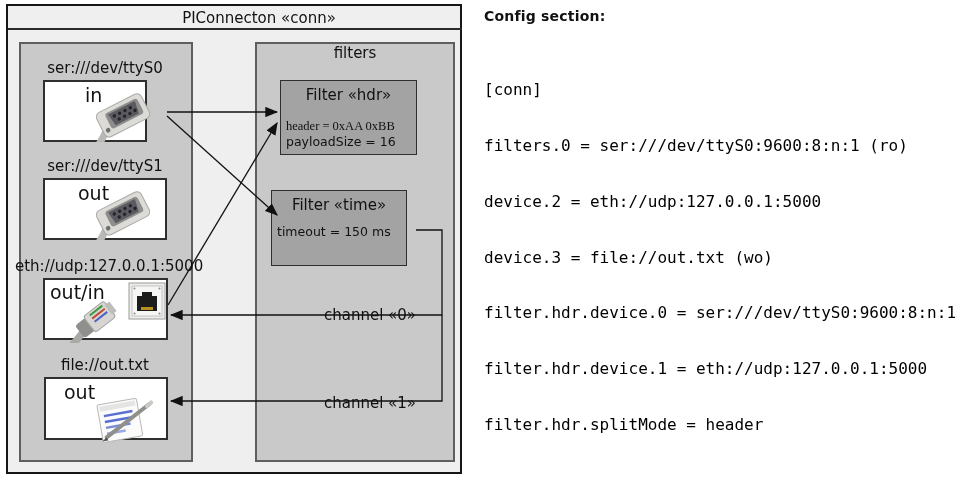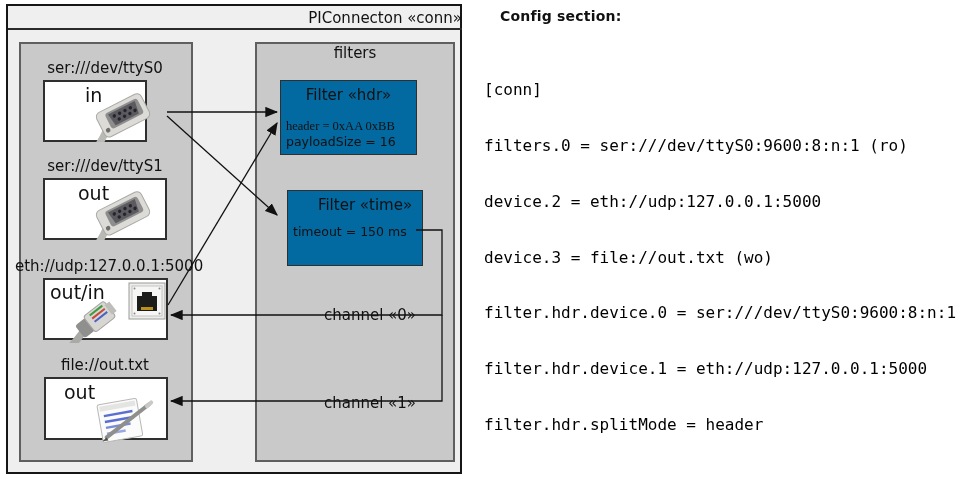--- a/index.html
+++ b/index.html
@@ -8,42 +8,42 @@
     font-family:"DejaVu Sans","Liberation Sans",sans-serif;color:#111;overflow:hidden;
   }
   .abs{position:absolute;}
   
   .outer-box{
     left:6px;top:4px;width:456px;height:470px;
     background:#efefef;border:2px solid #161616;box-sizing:border-box;
   }
   .outer-title{
     left:8px;top:7px;width:454px;height:23px;line-height:23px;
-    text-align:right;font-size:15px;border-bottom:2px solid #2a2a2a;box-sizing:border-box;padding-left:48px;
+    text-align:center;font-size:15px;border-bottom:2px solid #2a2a2a;box-sizing:border-box;padding-left:48px;
   }
   .container{
     background:#c9c9c9;border:2px solid #5f5f5f;box-sizing:border-box;
   }
   .devices-container{left:19px;top:42px;width:174px;height:420px;}
   .filters-container{left:255px;top:42px;width:200px;height:420px;}
   .filters-title{left:255px;top:44px;width:200px;text-align:center;font-size:15px;}
   .dev-label{font-size:15px;white-space:nowrap;text-align:center;width:180px;}
   .dev-box{
     background:#ffffff;border:2px solid #2f2f2f;box-sizing:border-box;
   }
   .mode-label{font-size:19px;line-height:20px;}
   .filter-box{
-    background:#0369a1;border:1.5px solid #2f2f2f;box-sizing:border-box;
+    background:#a3a3a3;border:1.5px solid #2f2f2f;box-sizing:border-box;
   }
   .filter-title{width:100%;text-align:center;font-size:15px;top:5px;position:absolute;}
   .filter-props{position:absolute;left:5px;font-size:12.5px;line-height:15.5px;white-space:nowrap;}
   .channel-label{font-size:15px;width:116px;text-align:right;white-space:nowrap;margin-top:12px;}
   .wires{left:0;top:0;width:964px;height:484px;pointer-events:none;}
   
-  .config-heading{left:500px;top:8px;font-size:14px;font-weight:bold;letter-spacing:0.2px;}
+  .config-heading{left:484px;top:8px;font-size:14px;font-weight:bold;letter-spacing:0.2px;}
   .config-lines{
     left:484px;top:44px;width:478px;
     font-family:"DejaVu Sans Mono","Liberation Mono",monospace;
     font-size:16px;line-height:18.6px;white-space:pre;color:#000;
   }
 </style>
 </head>
 <body>
 
 <div class="stage">
@@ -144,21 +144,21 @@
       </g>
     </svg>
   </div>
 
   <div class="abs filter-box" style="left:280px;top:80px;width:137px;height:75px;">
     <div class="filter-title">Filter «hdr»</div>
     <div class="filter-props" style="top:38px;font-family:Liberation Serif, serif;">header = 0xAA 0xBB</div>
     <div class="filter-props" style="top:53px;">payloadSize = 16</div>
   </div>
 
-  <div class="abs filter-box" style="left:287px;top:190px;width:136px;height:76px;padding-left:10px;">
+  <div class="abs filter-box" style="left:271px;top:190px;width:136px;height:76px;">
     <div class="filter-title">Filter «time»</div>
     <div class="filter-props" style="top:33px;">timeout = 150 ms</div>
   </div>
 
   <div class="abs channel-label" style="left:300px;top:294px;">channel «0»</div>
   <div class="abs channel-label" style="left:300px;top:382px;">channel «1»</div>
 
   <svg class="abs wires" viewBox="0 0 964 484">
     <defs>
       <marker id="arr" viewBox="0 0 10 8" refX="9" refY="4" markerWidth="10" markerHeight="8" orient="auto-start-reverse">

